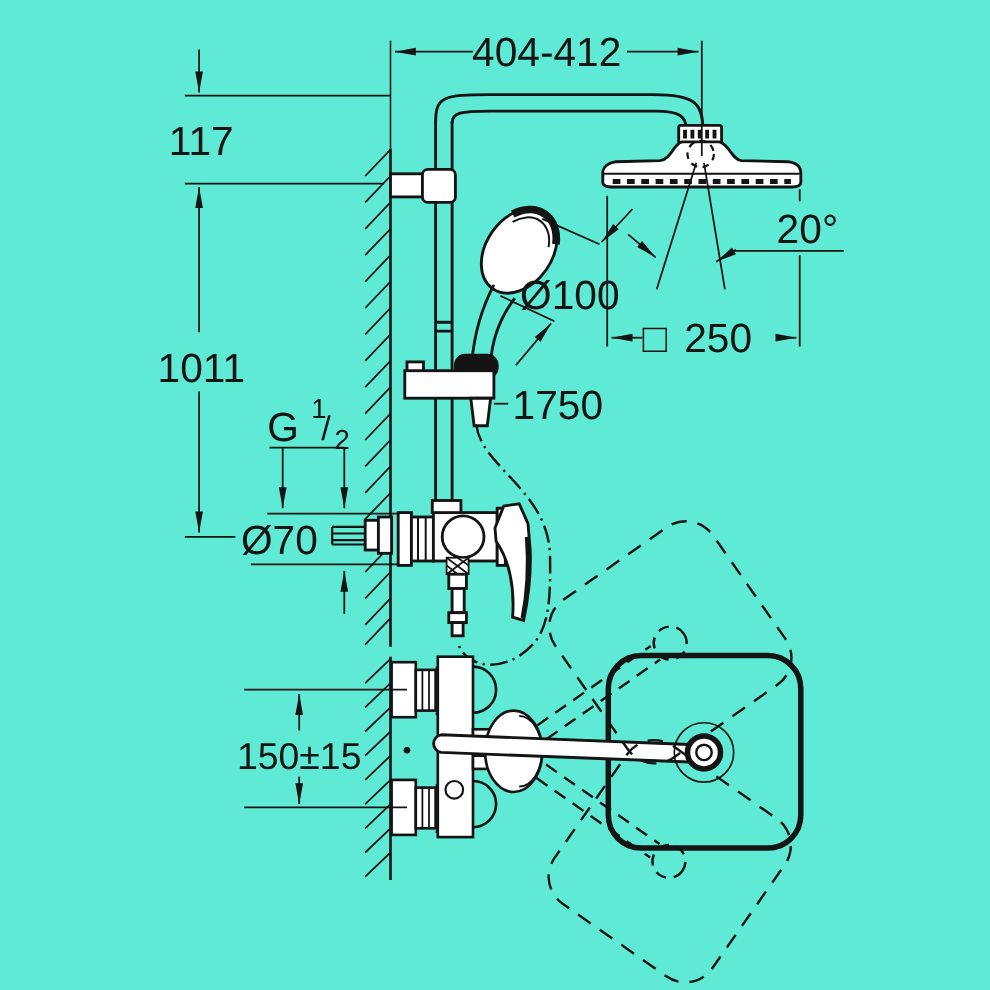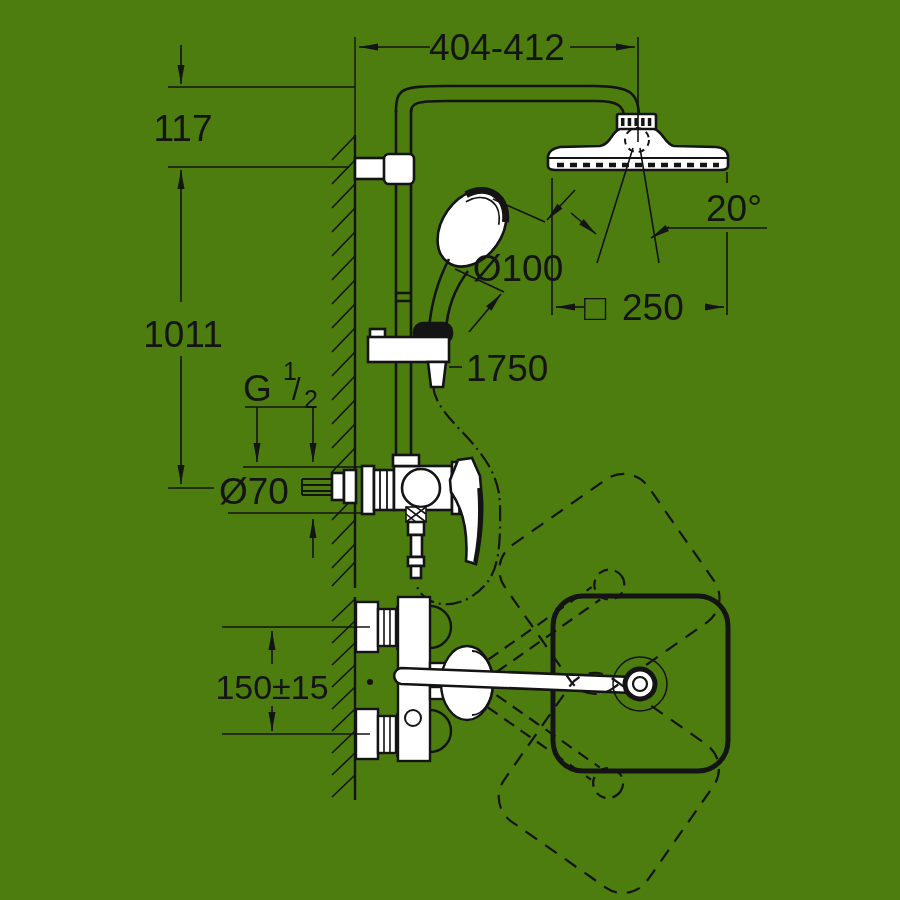--- a/index.html
+++ b/index.html
@@ -1,16 +1,16 @@
 <!DOCTYPE html>
 <html><head>
 <meta charset="utf-8">
 <style>
   html,body{margin:0;padding:0;background:#fff;}
-  .stage{width:900px;height:900px;background:#4d7c0f;position:relative;font-family:"Liberation Sans",sans-serif;}
+  .stage{width:900px;height:900px;background:#5eead4;position:relative;font-family:"Liberation Sans",sans-serif;}
   svg{display:block;}
   svg text{font-family:"Liberation Sans","DejaVu Sans",sans-serif;fill:#141414;}
   .dim-txt{font-size:37px;}
   .dim-txt-sm{font-size:34px;}
   .sup{font-size:25px;}
   .slash{font-size:31px;}
 </style>
 </head>
 <body>
 

